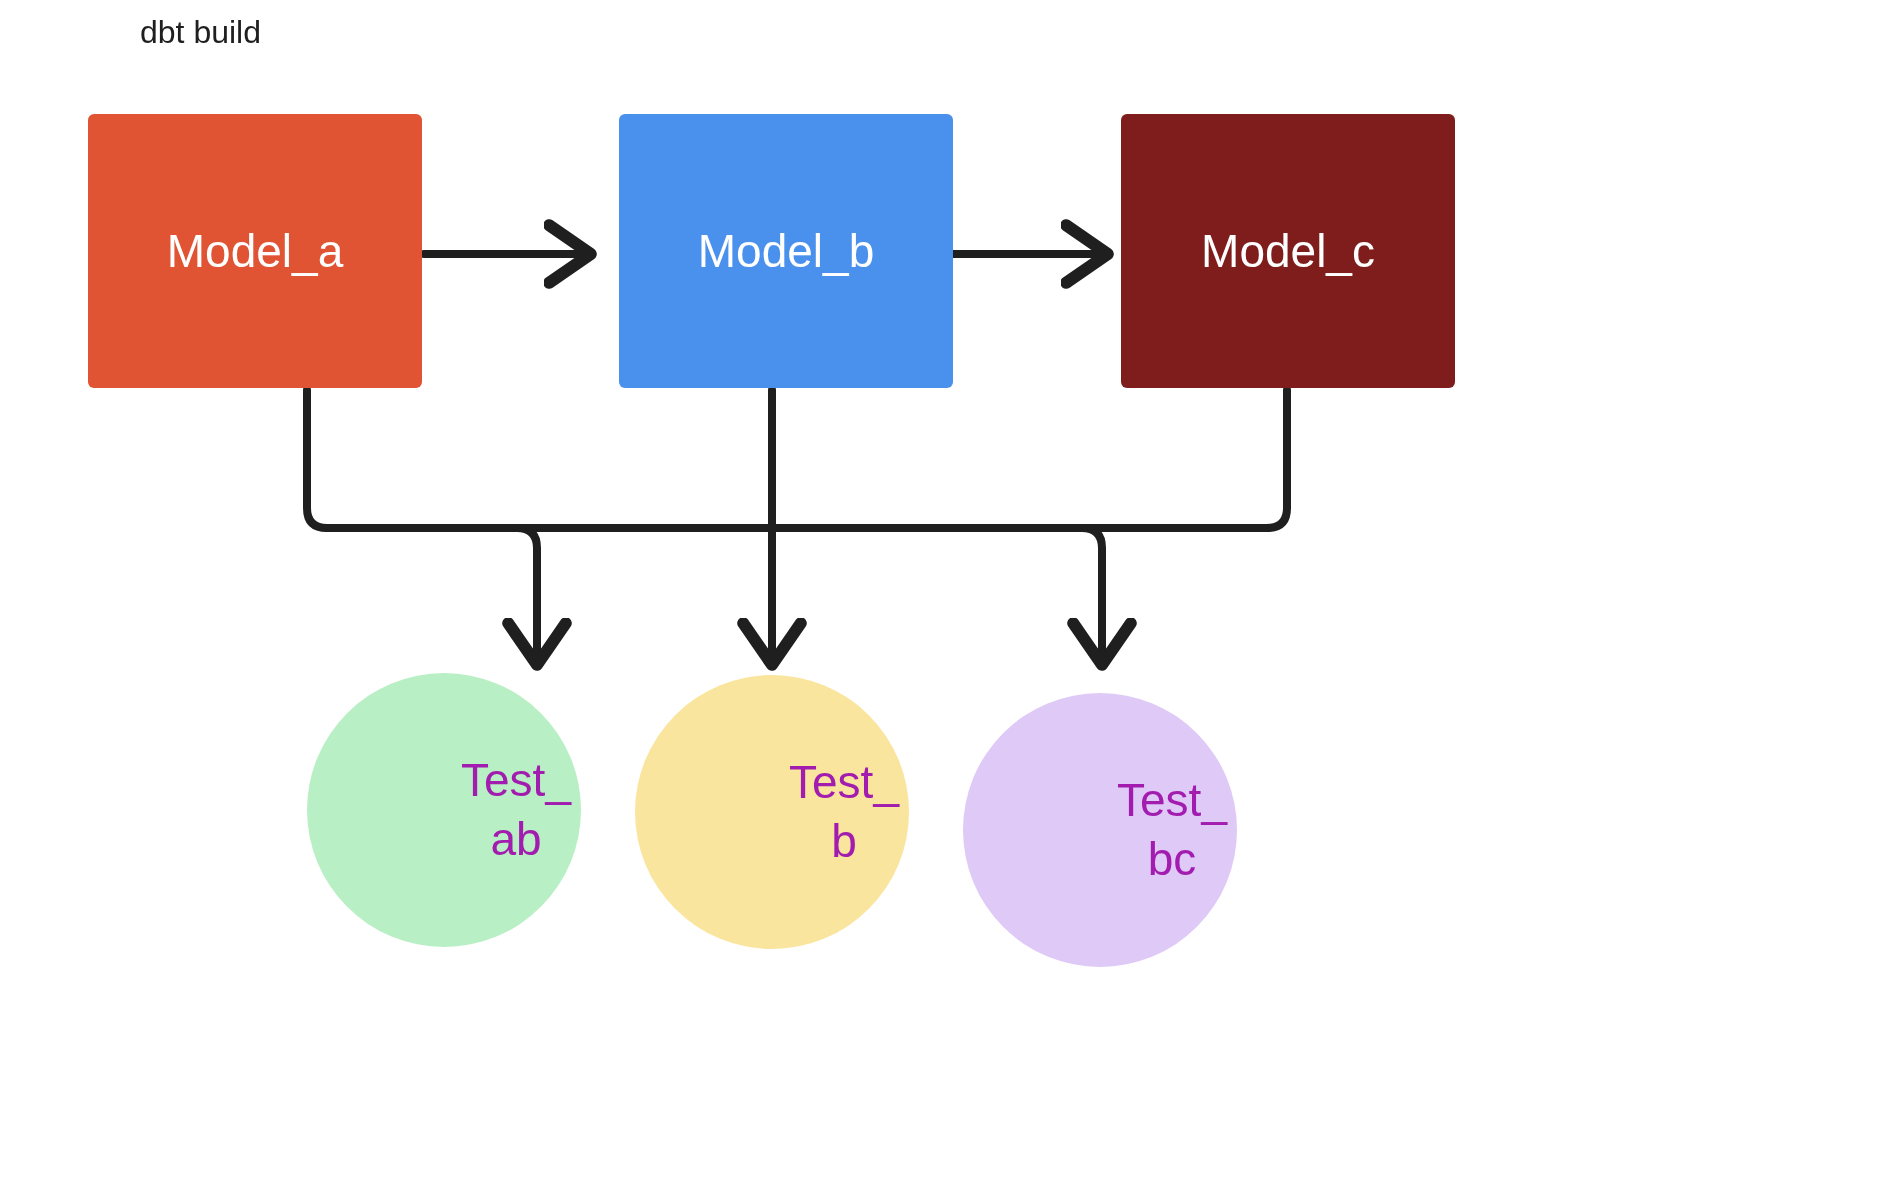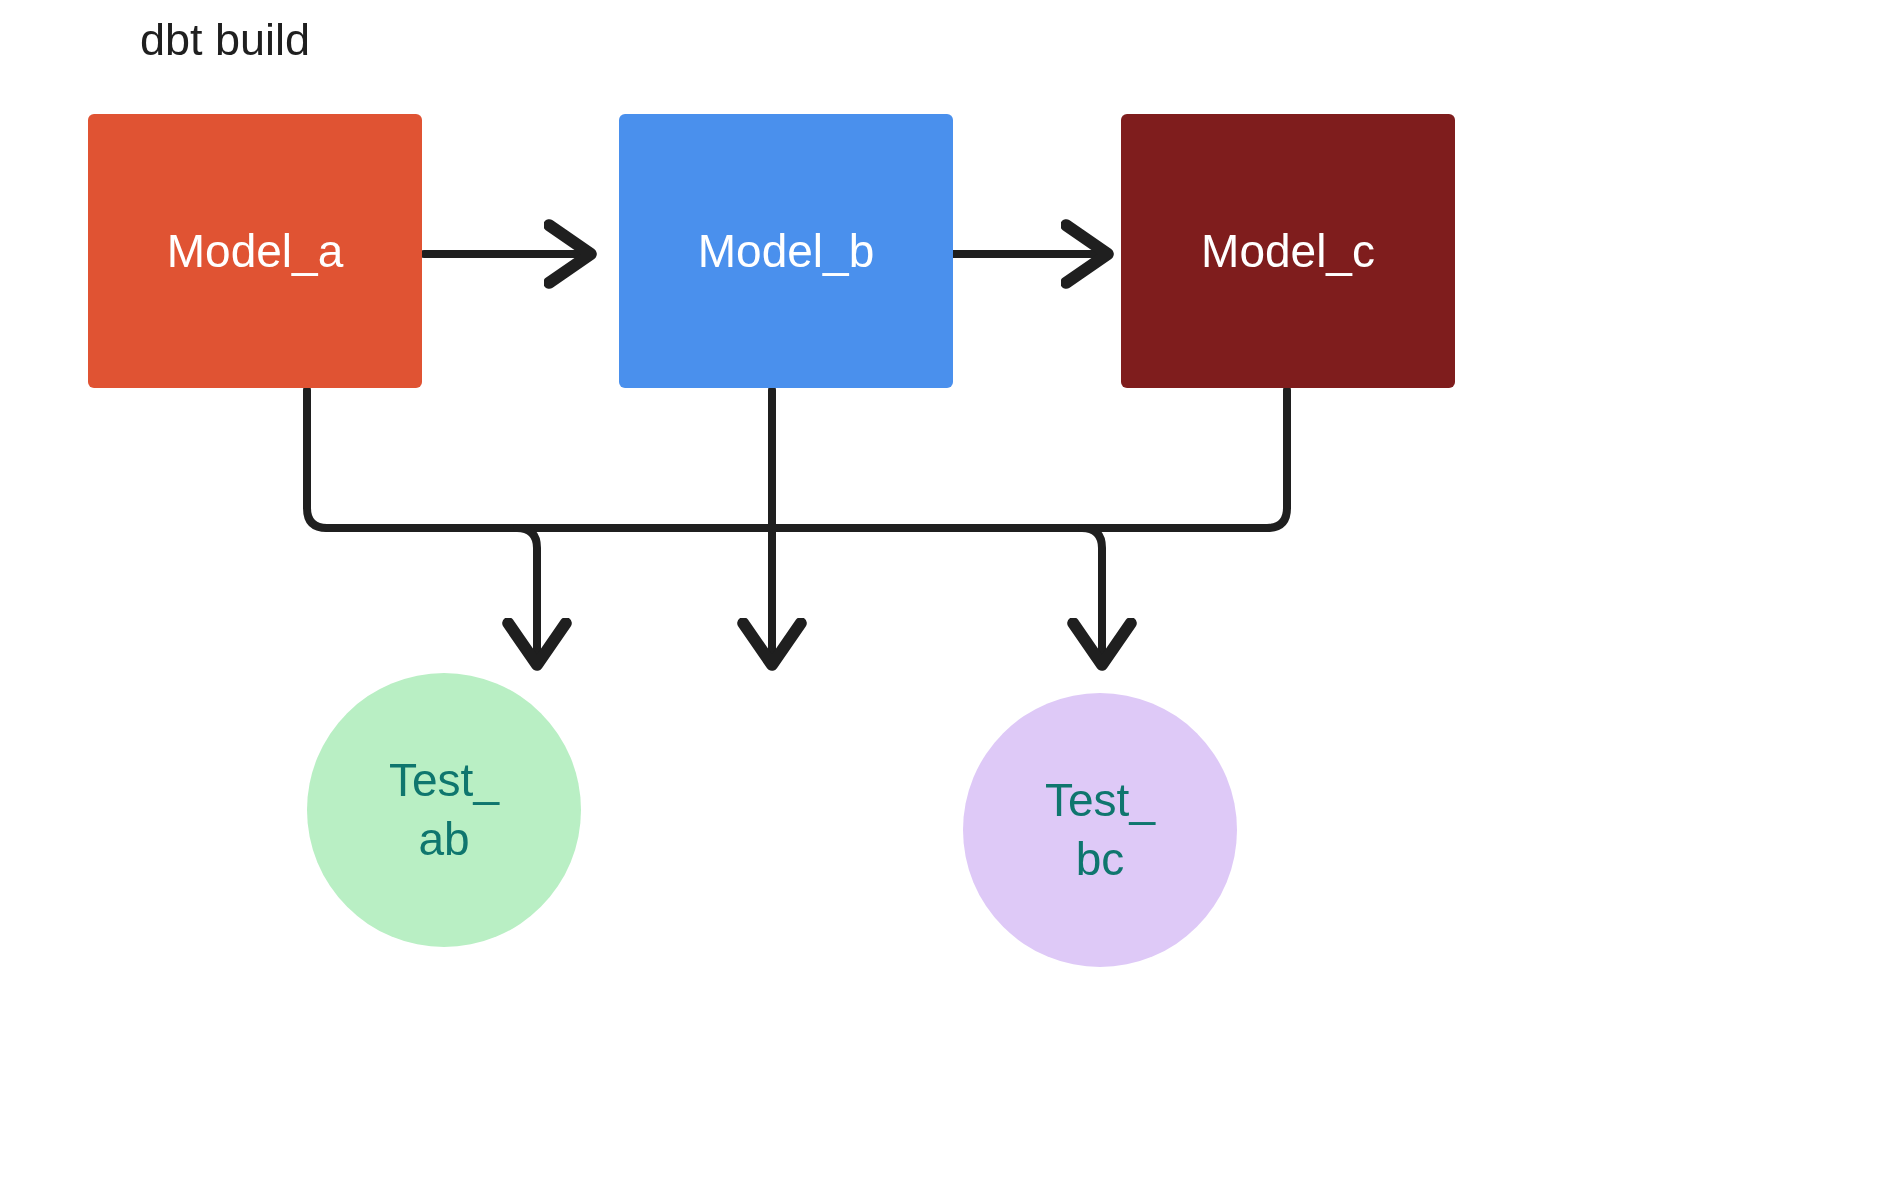--- a/index.html
+++ b/index.html
@@ -7,21 +7,21 @@
     width:1880px;height:1186px;
     background:#ffffff;
     font-family:"Liberation Sans","DejaVu Sans",sans-serif;
     overflow:hidden;
   }
   #stage{position:relative;width:1880px;height:1186px;}
 
   .diagram-title{
     position:absolute;
     left:140px; top:14px;
-    font-size:45px;
+    font-size:32px;
     color:#1f1f1f;
     letter-spacing:0px;
     white-space:nowrap;
   }
 
   .edges{position:absolute;left:0;top:0;width:1880px;height:1186px;}
 
   .node-box{
     position:absolute;
     border-radius:6px;
@@ -33,22 +33,22 @@
     line-height:1.05;
     text-align:right;
     white-space:nowrap;
   }
 
   .node-circle{
     position:absolute;
     border-radius:50%;
     display:flex;
     align-items:center;
-    justify-content:center;
-    color:#0f766e;
+    justify-content:flex-end;
+    color:#a21caf;
     font-size:46px;
     line-height:1.28;
     text-align:center;
   }
   .node-circle .circle-label{
     display:block;
     max-width:130px;
     word-break:break-all;
   }
 </style>
@@ -94,18 +94,21 @@
   </div>
 
   <div class="node-box" style="left:1121px;top:114px;width:334px;height:274px;background:#7f1d1d;">
     <span>Model_c</span>
   </div>
 
   <div class="node-circle" style="left:307px;top:673px;width:274px;height:274px;background:#B9EFC4;">
     <span class="circle-label">Test_ab</span>
   </div>
 
+  <div class="node-circle" style="left:635px;top:675px;width:274px;height:274px;background:#FAE59E;">
+    <span class="circle-label">Test_b</span>
+  </div>
 
   <div class="node-circle" style="left:963px;top:693px;width:274px;height:274px;background:#DEC9F7;">
     <span class="circle-label">Test_bc</span>
   </div>
 
 </div>
 
 </body></html>

